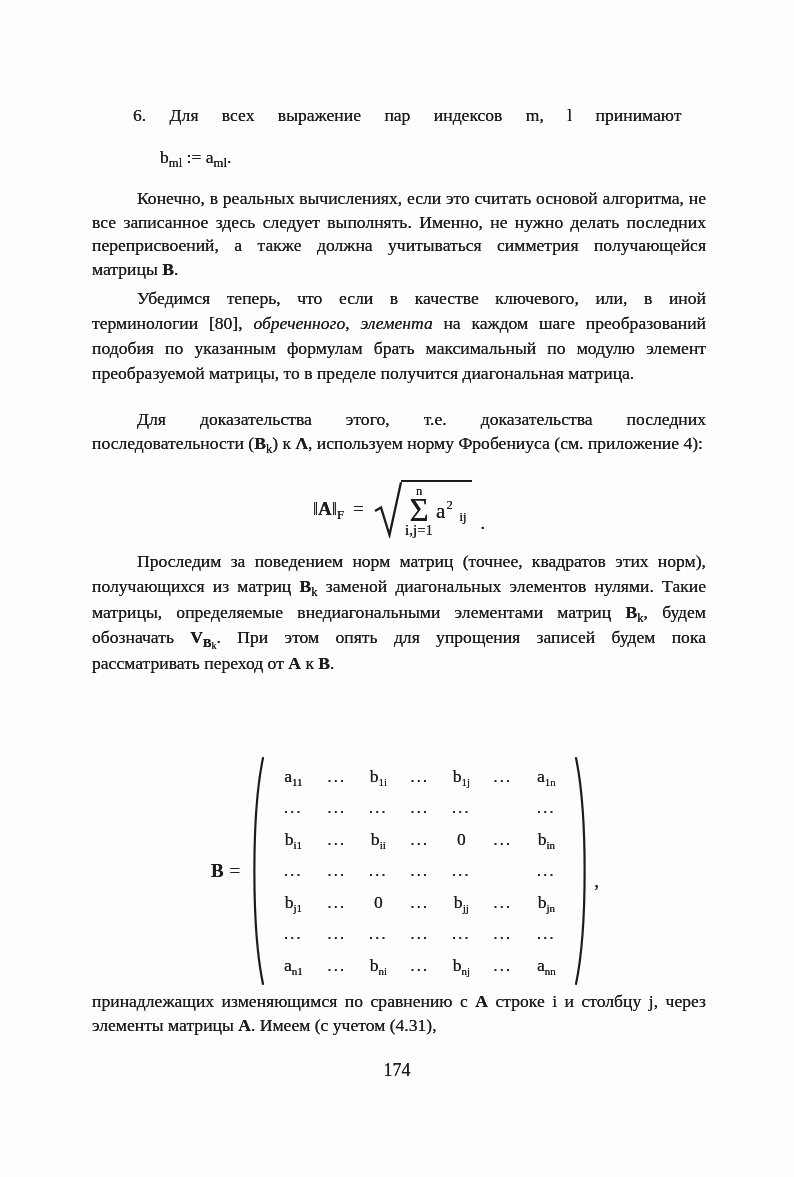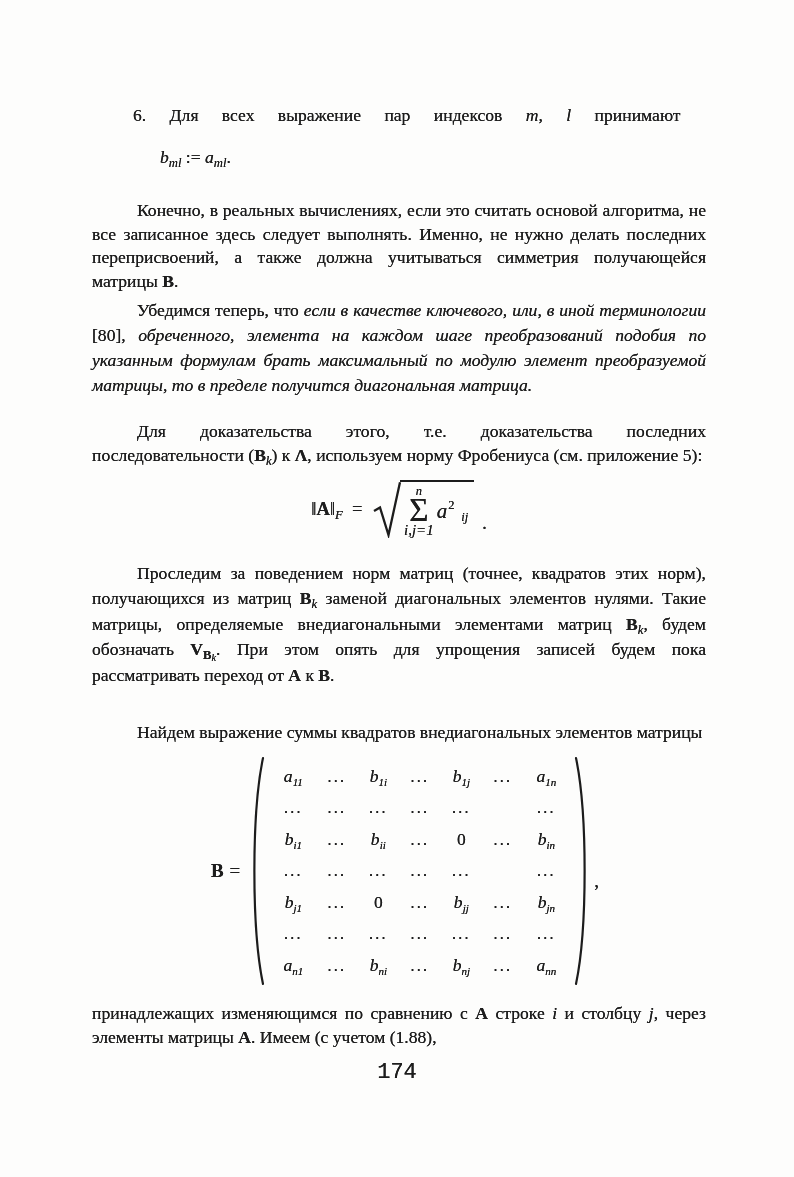--- a/index.html
+++ b/index.html
@@ -8,27 +8,26 @@
     font-family:"Liberation Serif","DejaVu Serif",serif;color:#1d1d1d;
   }
   .page{position:relative;width:794px;height:1177px;background:#fdfdfc;}
   .line{position:absolute;font-size:17.6px;line-height:23px;}
   .nowrap{white-space:nowrap;}
   .stretch{word-spacing:19px;}
   .para{
     position:absolute;left:92px;width:614px;
     font-size:17.6px;line-height:23.6px;text-align:justify;
     text-shadow:0 0 .3px currentColor;
-    margin-top:12px;
   }
   .line{text-shadow:0 0 .3px currentColor;}
   .indent{text-indent:45px;}
   .p2{line-height:25px;}
   .p4{line-height:25.4px;}
-  .i{font-style:italic;}
+  .i{}
   .b{font-weight:bold;}
   .bi{font-weight:normal;font-style:italic;}
   sub.sb{font-size:.72em;line-height:0;vertical-align:-.28em;}
   sub.sb2{font-size:.58em;line-height:0;vertical-align:-.55em;}
   
   .formula-row{
     position:absolute;left:92px;width:614px;height:62px;
     display:flex;justify-content:center;align-items:center;
     text-shadow:0 0 .3px currentColor;
   }
@@ -65,37 +64,37 @@
     grid-template-columns:50px 37px 46px 37px 46px 37px 50px;
     grid-auto-rows:31.5px;align-items:center;justify-items:center;
     font-size:17.6px;margin:0 2px;
   }
   .mcell{white-space:nowrap;}
   .mcell sub{font-size:11px;line-height:0;vertical-align:-3.5px;}
   .dots{letter-spacing:2.2px;font-size:16px;}
   .m-comma{font-size:19px;transform:translateY(10px);margin-left:3px;}
   .pagenum{
     position:absolute;left:0;top:1060px;width:794px;text-align:center;
-    font-size:22px;text-shadow:0 0 .3px currentColor;font-family:Liberation Mono, monospace;
+    font-size:18px;text-shadow:0 0 .3px currentColor;
   }
 </style>
 </head>
 <body>
 
 <div class="page">
 
   <div class="line nowrap stretch" style="top:104px;left:133px"><span>6.</span><span> Для всех выражение пар индексов </span><span class="i">m, l</span><span> принимают</span></div>
 
   <div class="line" style="top:146px;left:160px"><span class="i">b</span><sub class="i sb">ml</sub><span> := </span><span class="i">a</span><sub class="i sb">ml</sub><span>.</span></div>
 
   <div class="para indent" style="top:187px"><span>Конечно, в реальных вычислениях, если это считать основой алгоритма, не все записанное здесь следует выполнять. Именно, не нужно делать последних переприсвоений, а также должна учитываться симметрия получающейся матрицы </span><span class="b">B</span><span>.</span></div>
 
   <div class="para indent p2" style="top:286px"><span>Убедимся теперь, что </span><span class="i">если в качестве ключевого, или, в иной терминологии </span><span>[80]</span><span class="i">, </span><span class="bi">обреченного</span><span class="i">, </span><span class="bi">элемента</span><span class="i"> на каждом шаге преобразований подобия по указанным формулам брать максимальный по модулю элемент преобразуемой матрицы, то в пределе получится диагональная матрица.</span></div>
 
-  <div class="para indent" style="top:408px"><span>Для доказательства этого, т.е. доказательства последних последовательности (</span><span class="b">B</span><sub class="i sb">k</sub><span>) к </span><span class="b">Λ</span><span>, используем норму Фробениуса (см. приложение 5):</span></div>
+  <div class="para indent" style="top:408px"><span>Для доказательства этого, т.е. доказательства последних последовательности (</span><span class="b">B</span><sub class="i sb">k</sub><span>) к </span><span class="b">Λ</span><span>, используем норму Фробениуса (см. приложение 4):</span></div>
 
   <div class="formula-row" style="top:478px">
     <span class="f-lhs"><span>‖</span><span class="b">A</span><span>‖</span><sub class="i fsub">F</sub></span>
     <span class="f-eq">=</span>
     <span class="f-root">
       <svg class="f-tick" width="30" height="58" viewBox="0 0 30 58">
           <polyline points="2,31 8,27.5 16.5,55 28,2.2" fill="none" stroke="#1c1c1c" stroke-width="2.3"></polyline>
         </svg>
       <span class="f-radicand">
         <span class="f-sum">
@@ -110,21 +109,20 @@
             <span class="f-sub i">ij</span>
           </span>
         </span>
       </span>
     </span>
     <span class="f-period">.</span>
   </div>
 
   <div class="para indent p4" style="top:549px"><span>Проследим за поведением норм матриц (точнее, квадратов этих норм), получающихся из матриц </span><span class="b">B</span><sub class="i sb">k</sub><span> заменой диагональных элементов нулями. Такие матрицы, определяемые внедиагональными элементами матриц </span><span class="b">B</span><sub class="i sb">k</sub><span>, будем обозначать </span><span class="b">V</span><sub class="b sb">B</sub><sub class="i sb2">k</sub><span>. При этом опять для упрощения записей будем пока рассматривать переход от </span><span class="b">A</span><span> к </span><span class="b">B</span><span>.</span></div>
 
-  <div class="para indent" style="top:709px"><span>Найдем выражение суммы квадратов внедиагональных элементов матрицы</span></div>
 
   <div class="matrix-row" style="top:752px">
     <span class="m-lhs"><span class="b">B</span><span class="m-eq">=</span></span>
     <svg class="m-paren" width="18" height="232" viewBox="0 0 18 232">
         <path d="M15,3 C3.5,58 3.5,174 15,229" fill="none" stroke="#1c1c1c" stroke-width="2.2" stroke-linecap="round"></path>
       </svg>
     <span class="m-grid">
         <span class="mcell"><span class="i">a</span><sub class="i">11</sub></span>
         <span class="mcell dots">...</span>
         <span class="mcell"><span class="i">b</span><sub class="i">1i</sub></span>
@@ -174,17 +172,17 @@
         <span class="mcell"><span class="i">b</span><sub class="i">nj</sub></span>
         <span class="mcell dots">...</span>
         <span class="mcell"><span class="i">a</span><sub class="i">nn</sub></span>
       </span>
     <svg class="m-paren" width="18" height="232" viewBox="0 0 18 232">
         <path d="M3,3 C14.5,58 14.5,174 3,229" fill="none" stroke="#1c1c1c" stroke-width="2.2" stroke-linecap="round"></path>
       </svg>
     <span class="m-comma">,</span>
   </div>
 
-  <div class="para" style="top:990px"><span>принадлежащих изменяющимся по сравнению с </span><span class="b">A</span><span> строке </span><span class="i">i</span><span> и столбцу </span><span class="i">j</span><span>, через элементы матрицы </span><span class="b">A</span><span>. Имеем (с учетом (1.88),</span></div>
+  <div class="para" style="top:990px"><span>принадлежащих изменяющимся по сравнению с </span><span class="b">A</span><span> строке </span><span class="i">i</span><span> и столбцу </span><span class="i">j</span><span>, через элементы матрицы </span><span class="b">A</span><span>. Имеем (с учетом (4.31),</span></div>
 
   <div class="pagenum">174</div>
 
 </div>
 
 </body></html>

